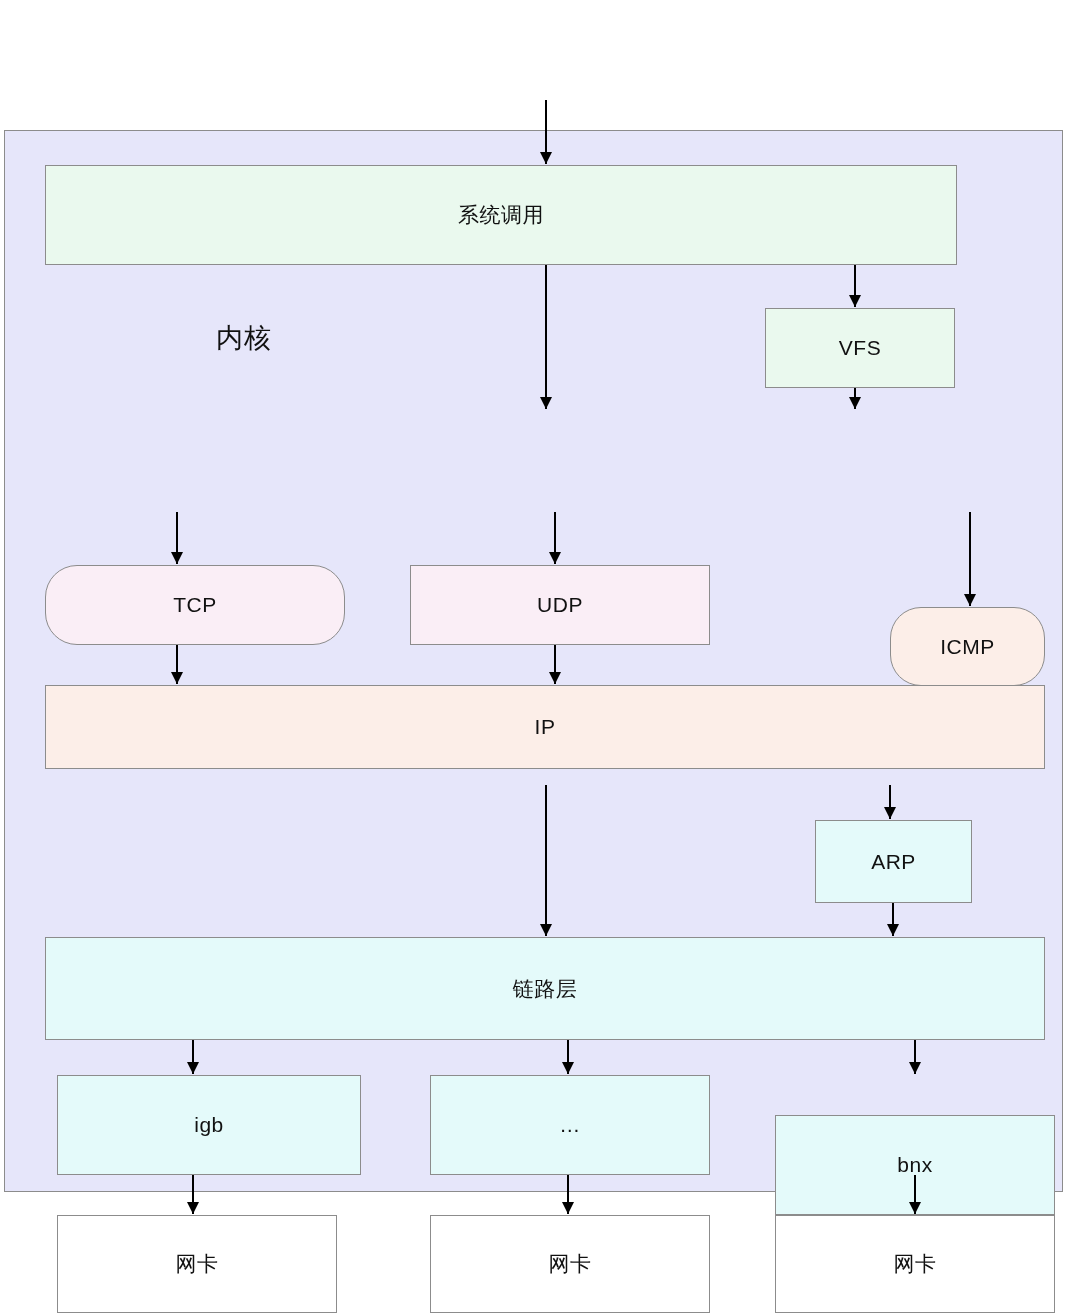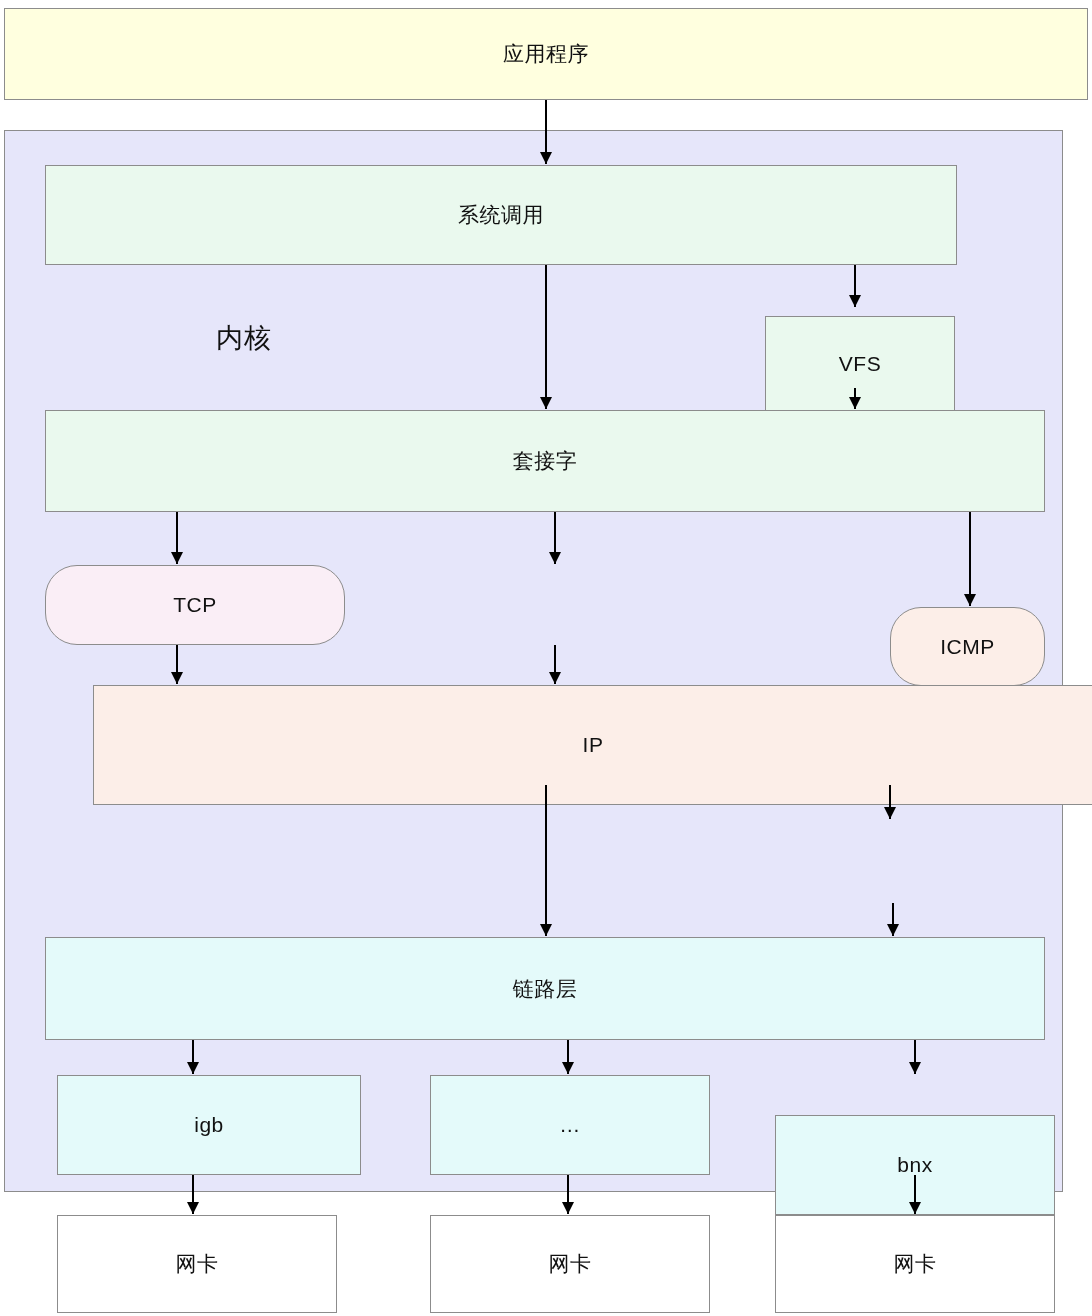--- a/index.html
+++ b/index.html
@@ -36,49 +36,49 @@
   svg.arrows line { stroke: #000000; stroke-width: 2; }
 </style>
 </head>
 <body>
 
 <div class="canvas">
 
   <div class="node fill-lavender" style="left:4px; top:130px; width:1059px; height:1062px;"></div>
   <div class="kernel-label">内核</div>
 
-  <div class="node fill-yellow" style="left:4px; top:8px; width:1084px; height:92px;">
-    <span>应用程序</span>
-  </div>
 
   <div class="node fill-green" style="left:45px; top:165px; width:912px; height:100px;font-family:Liberation Mono, monospace;">
     <span>系统调用</span>
   </div>
 
-  <div class="node fill-green" style="left:765px; top:316px; width:190px; height:96px;">
+  <div class="node fill-green" style="left:765px; top:308px; width:190px; height:80px;">
     <span>VFS</span>
   </div>
 
-  <div class="node fill-green" style="left:45px; top:410px; width:1000px; height:102px;">
-    <span>套接字</span>
-  </div>
 
   <div class="node fill-pink" style="left:45px; top:565px; width:300px; height:80px;border-radius:32px;">
     <span>TCP</span>
   </div>
 
+  <div class="node fill-pink" style="left:410px; top:565px; width:300px; height:80px;">
+    <span>UDP</span>
+  </div>
 
   <div class="node fill-peach" style="left:890px; top:607px; width:155px; height:79px;border-radius:31px;">
     <span>ICMP</span>
   </div>
 
-  <div class="node fill-peach" style="left:45px; top:685px; width:1000px; height:120px;margin-left:48px;">
+  <div class="node fill-peach" style="left:45px; top:685px; width:1000px; height:84px;">
     <span>IP</span>
   </div>
 
+  <div class="node fill-cyan" style="left:815px; top:820px; width:157px; height:83px;">
+    <span>ARP</span>
+  </div>
 
   <div class="node fill-cyan" style="left:45px; top:937px; width:1000px; height:103px;">
     <span>链路层</span>
   </div>
 
   <div class="node fill-cyan" style="left:57px; top:1075px; width:304px; height:100px;">
     <span>igb</span>
   </div>
   <div class="node fill-cyan" style="left:430px; top:1075px; width:280px; height:100px;">
     <span>…</span>

